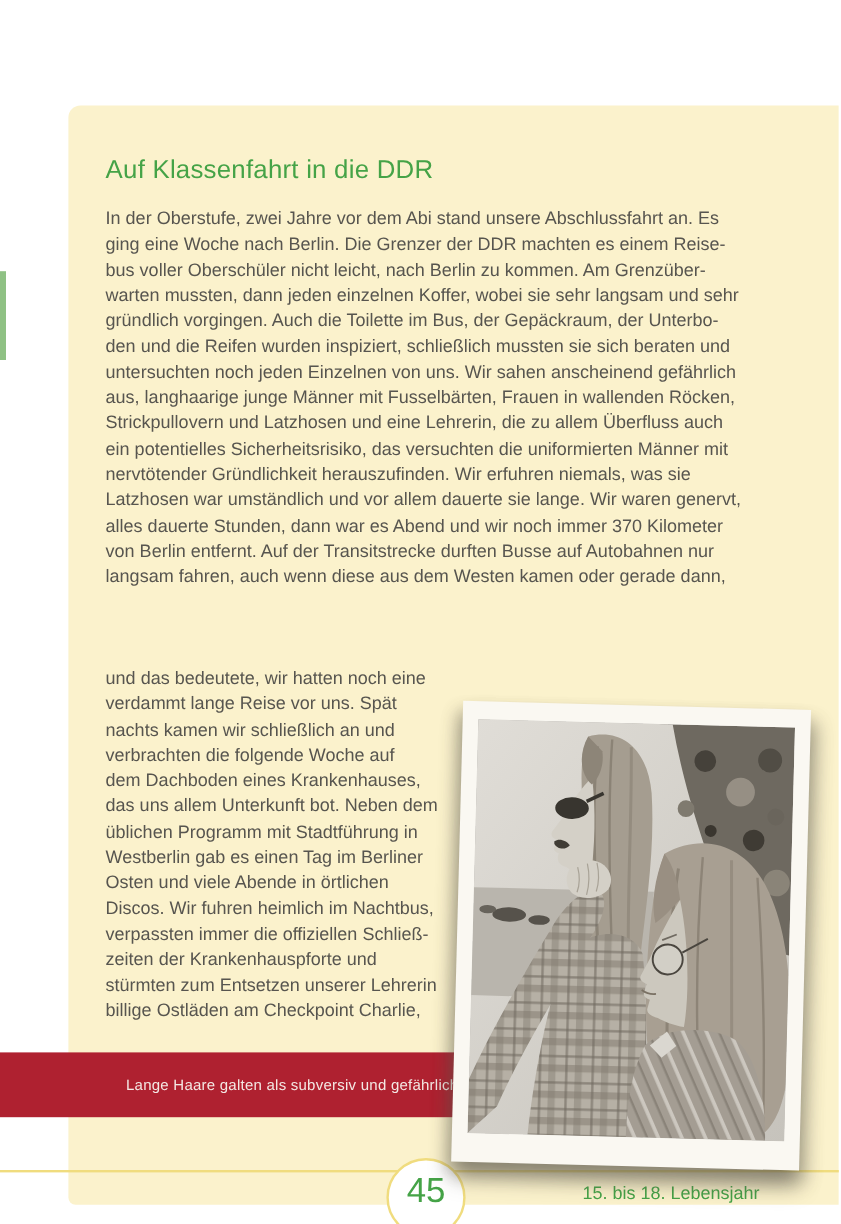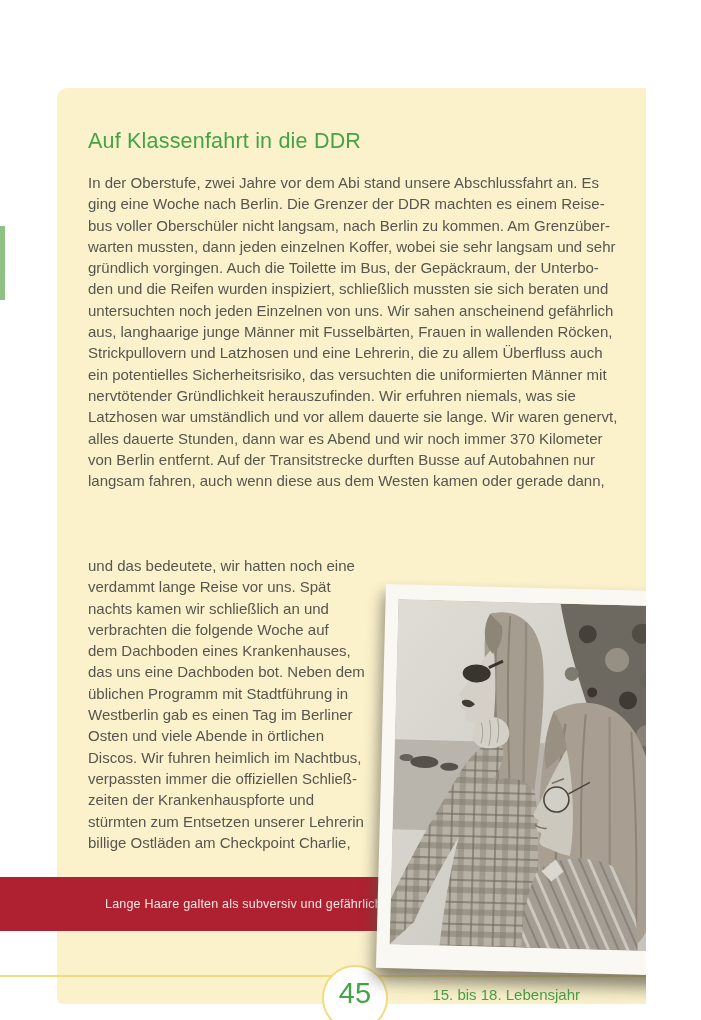--- a/index.html
+++ b/index.html
@@ -1,17 +1,17 @@
 <!DOCTYPE html>
 <html style="--page-bg: #FFFFFF; --panel-bg: #FBF2CC; --accent-green: #45A347; --body-text: #57554F; --banner-red: #AF2130; --banner-text: #F4E8E4; --footer-line: #F0DC7E; --tab-green: #8FC184;"><head>
 <meta charset="utf-8">
 <style>
   html,body{margin:0;padding:0;background:#ffffff;}
   .page{
-    position:relative;width:646px;height:1020px;background:var(--page-bg,#ffffff);
+    position:relative;width:699px;height:1020px;background:var(--page-bg,#ffffff);
     font-family:"Liberation Sans", sans-serif;overflow:hidden;
   }
   .panel{
     position:absolute;left:57px;top:88px;right:0;bottom:16px;
     background:var(--panel-bg,#FBF2CC);
     border-radius:10px 0 0 6px;
   }
   .section-tab{
     position:absolute;left:0;top:226px;width:5px;height:74px;
     background:var(--tab-green,#8FC184);
@@ -75,42 +75,42 @@
 
   <div class="panel"></div>
 
   <div class="section-tab"></div>
 
   <h1 class="article-title" style="margin:0;font-weight:400;">Auf Klassenfahrt in die DDR</h1>
 
   <div class="para para-full">
       <div class="tline">In der Oberstufe, zwei Jahre vor dem Abi stand unsere Abschlussfahrt an. Es</div>
       <div class="tline">ging eine Woche nach Berlin. Die Grenzer der DDR machten es einem Reise-</div>
-      <div class="tline">bus voller Oberschüler nicht langsam, nach Berlin zu kommen. Am Grenzüber-</div>
+      <div class="tline">bus voller Oberschüler nicht leicht, nach Berlin zu kommen. Am Grenzüber-</div>
       <div class="tline">warten mussten, dann jeden einzelnen Koffer, wobei sie sehr langsam und sehr</div>
       <div class="tline">gründlich vorgingen. Auch die Toilette im Bus, der Gepäckraum, der Unterbo-</div>
       <div class="tline">den und die Reifen wurden inspiziert, schließlich mussten sie sich beraten und</div>
       <div class="tline">untersuchten noch jeden Einzelnen von uns. Wir sahen anscheinend gefährlich</div>
       <div class="tline">aus, langhaarige junge Männer mit Fusselbärten, Frauen in wallenden Röcken,</div>
       <div class="tline">Strickpullovern und Latzhosen und eine Lehrerin, die zu allem Überfluss auch</div>
       <div class="tline">ein potentielles Sicherheitsrisiko, das versuchten die uniformierten Männer mit</div>
       <div class="tline">nervtötender Gründlichkeit herauszufinden. Wir erfuhren niemals, was sie</div>
       <div class="tline">Latzhosen war umständlich und vor allem dauerte sie lange. Wir waren genervt,</div>
       <div class="tline">alles dauerte Stunden, dann war es Abend und wir noch immer 370 Kilometer</div>
       <div class="tline">von Berlin entfernt. Auf der Transitstrecke durften Busse auf Autobahnen nur</div>
       <div class="tline">langsam fahren, auch wenn diese aus dem Westen kamen oder gerade dann,</div>
     </div>
 
   <div class="para para-wrap">
       <div class="tline">und das bedeutete, wir hatten noch eine</div>
       <div class="tline">verdammt lange Reise vor uns. Spät</div>
       <div class="tline">nachts kamen wir schließlich an und</div>
       <div class="tline">verbrachten die folgende Woche auf</div>
       <div class="tline">dem Dachboden eines Krankenhauses,</div>
-      <div class="tline">das uns eine Dachboden bot. Neben dem</div>
+      <div class="tline">das uns allem Unterkunft bot. Neben dem</div>
       <div class="tline">üblichen Programm mit Stadtführung in</div>
       <div class="tline">Westberlin gab es einen Tag im Berliner</div>
       <div class="tline">Osten und viele Abende in örtlichen</div>
       <div class="tline">Discos. Wir fuhren heimlich im Nachtbus,</div>
       <div class="tline">verpassten immer die offiziellen Schließ-</div>
       <div class="tline">zeiten der Krankenhauspforte und</div>
       <div class="tline">stürmten zum Entsetzen unserer Lehrerin</div>
       <div class="tline">billige Ostläden am Checkpoint Charlie,</div>
     </div>
 

